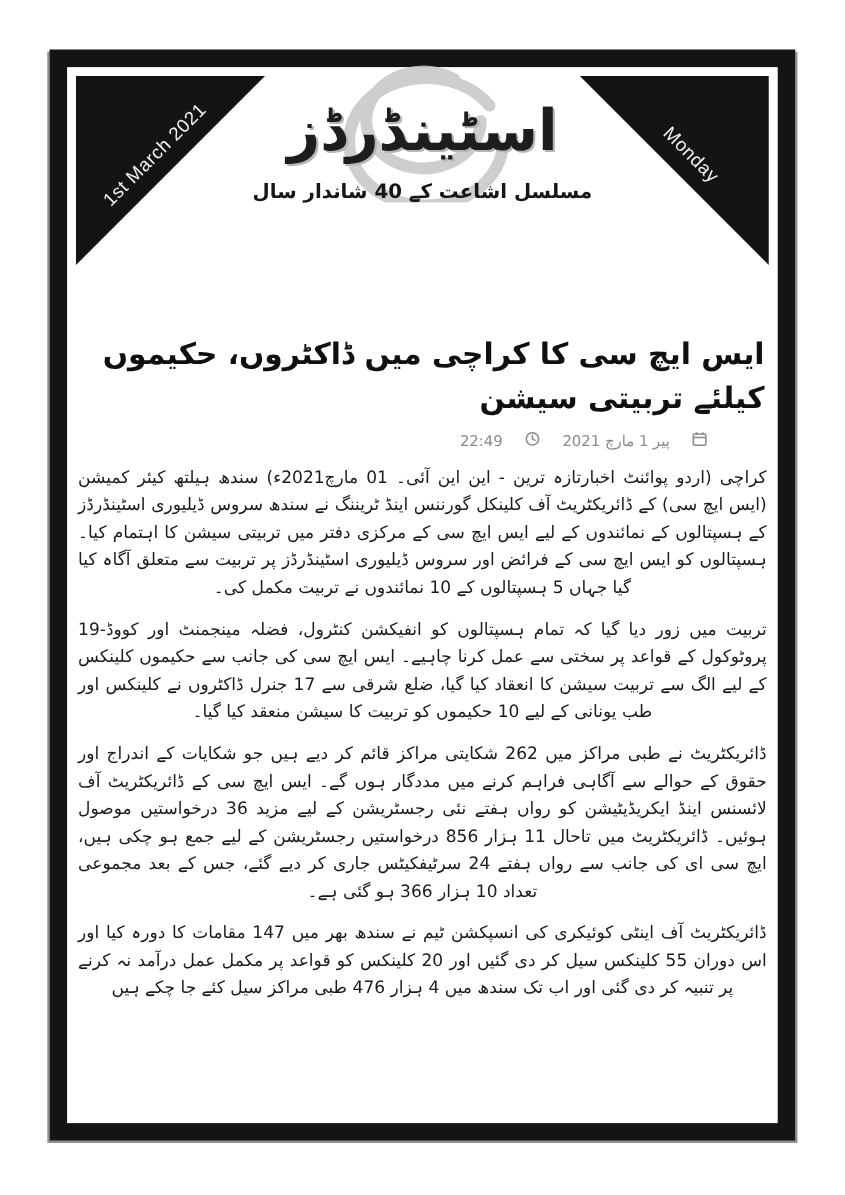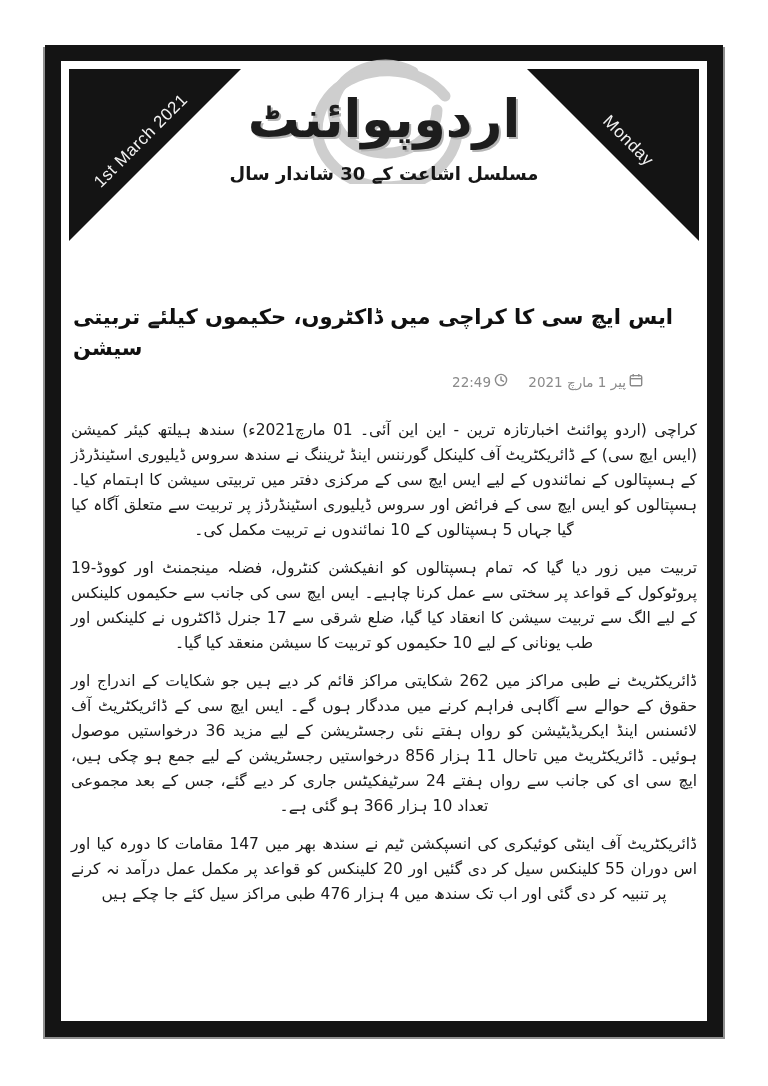--- a/index.html
+++ b/index.html
@@ -34,28 +34,28 @@
     font-size:52px; font-weight:bold; color:#1d1d1d; line-height:1.65;
     text-shadow:2px 2px 0 #b5b5b5;
   }
   .logo-tagline{
     position:relative; z-index:1; direction:rtl;
     font-size:18px; font-weight:bold; color:#161616; margin-top:0;
   }
   
   .article{position:relative; padding:0 10px; direction:rtl; z-index:1;}
   .headline{
-    margin:118px 2px 8px; direction:rtl; text-align:left;
-    font-size:21px; font-weight:bold; color:#101010; line-height:1.5;
+    margin:118px 2px 8px; direction:rtl; text-align:right;
+    font-size:27px; font-weight:bold; color:#101010; line-height:1.5;
   }
   .meta{direction:rtl; text-align:right; padding-right:54px; color:var(--meta_text); font-size:13.5px;}
-  .meta-item{display:inline-flex; align-items:center; gap:3px; margin-left:16px; vertical-align:middle;}
+  .meta-item{display:inline-flex; align-items:center; gap:20px; margin-left:16px; vertical-align:middle;}
   .meta-item svg{display:inline-block;}
   .body{
-    margin-top:28px; font-size:15.5px; line-height:25px; color:var(--body_text);
+    margin-top:12px; font-size:15.5px; line-height:25px; color:var(--body_text);
     text-align:justify; text-align-last:center; direction:rtl;
   }
   .body p{margin:0 0 13px;}
 </style>
 </head>
 <body>
 
 <div class="page">
   <div class="frame">
 
@@ -70,23 +70,23 @@
     <header class="masthead">
       <div class="logo-wrap">
         <span class="logo-swirl">
           <svg width="250" height="140" viewBox="0 0 250 140" fill="none" xmlns="http://www.w3.org/2000/svg">
             <g stroke="#c6c6c6" stroke-width="11" fill="none" stroke-linecap="round">
               <path d="M178,66 a52,44 0 1,1 -24,-38"></path>
               <path d="M186,52 a70,58 0 1,0 12,38"></path>
             </g>
           </svg>
         </span>
-        <div class="logo-title">اردوپوائنٹ</div>
+        <div class="logo-title">اسٹینڈرڈز</div>
       </div>
-      <div class="logo-tagline">مسلسل اشاعت کے 30 شاندار سال</div>
+      <div class="logo-tagline">مسلسل اشاعت کے 40 شاندار سال</div>
     </header>
 
     <main class="article">
       <h1 class="headline">ایس ایچ سی کا کراچی میں ڈاکٹروں، حکیموں کیلئے تربیتی سیشن</h1>
 
       <div class="meta">
         <span class="meta-item">
           <span>
             <svg width="14" height="14" viewBox="0 0 16 16" fill="none" xmlns="http://www.w3.org/2000/svg">
               <rect x="1.5" y="3" width="13" height="11.5" rx="1.5" stroke="#8a8a8a" stroke-width="1.6"></rect>

